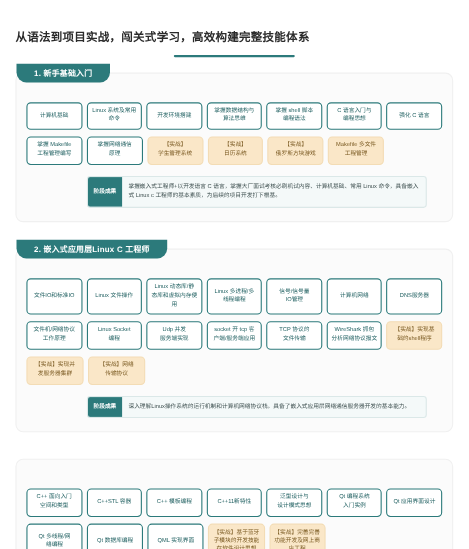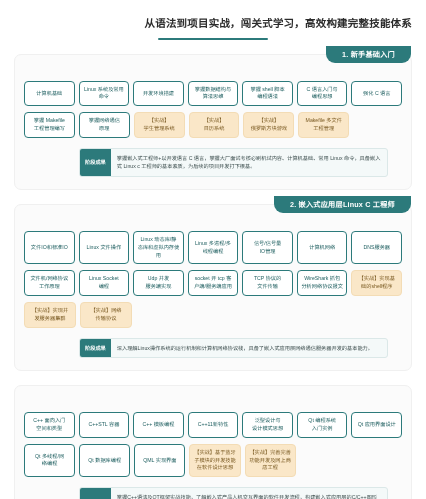--- a/index.html
+++ b/index.html
@@ -18,22 +18,23 @@
   }
 
   .page {
     width: 426px;
     box-sizing: border-box;
     padding: 0 14px;
   }
 
   
   .page-header {
-    padding-top: 16px;
-    text-align: right;
+    padding-top: 28px;
+    text-align: left;
+    font-family: Liberation Mono, monospace;
   }
   .page-title {
     font-size: 10.5px;
     font-weight: bold;
     color: #2b2b2b;
     letter-spacing: 0.2px;
     line-height: 1.4;
     white-space: nowrap;
   }
   .title-rule {
@@ -47,29 +48,29 @@
   
   .stage {
     position: relative;
     margin-top: 14px;
     background: #fbfbfb;
     border: 1px solid #f0f0f0;
     border-radius: 7px;
     padding: 16px 9px 12px 9px;
     box-sizing: border-box;
   }
-  .stage + .stage { margin-top: 14px; }
+  .stage + .stage { margin-top: 24px; }
 
   .stage-banner-wrap {
     position: absolute;
     top: -9px;
     left: 0;
     right: 0;
     display: flex;
-    justify-content: flex-end;
+    justify-content: flex-start;
     pointer-events: none;
   }
   .stage-banner {
     pointer-events: auto;
     background: #2c7a7b;
     color: #ffffff;
     font-size: 7.2px;
     font-weight: bold;
     line-height: 1;
     padding: 5px 16px 5px 16px;

